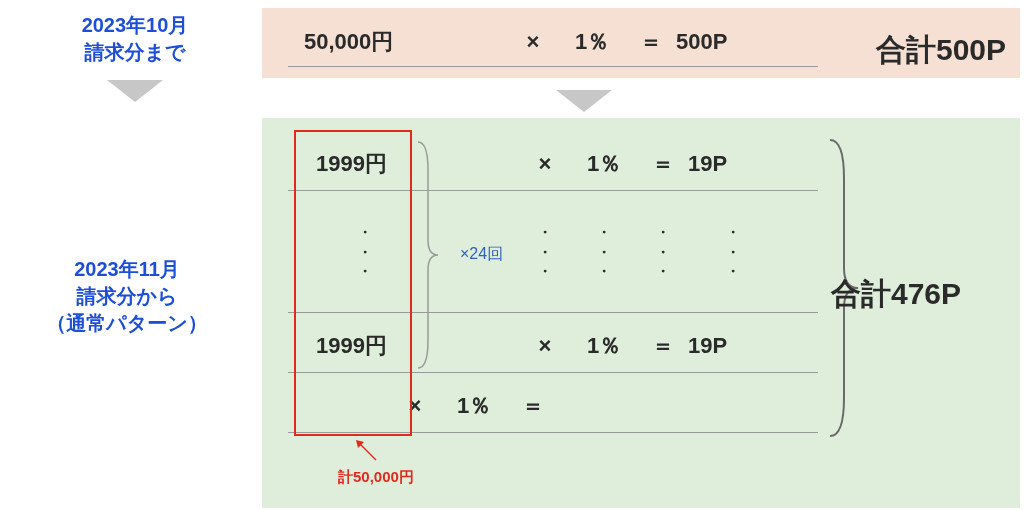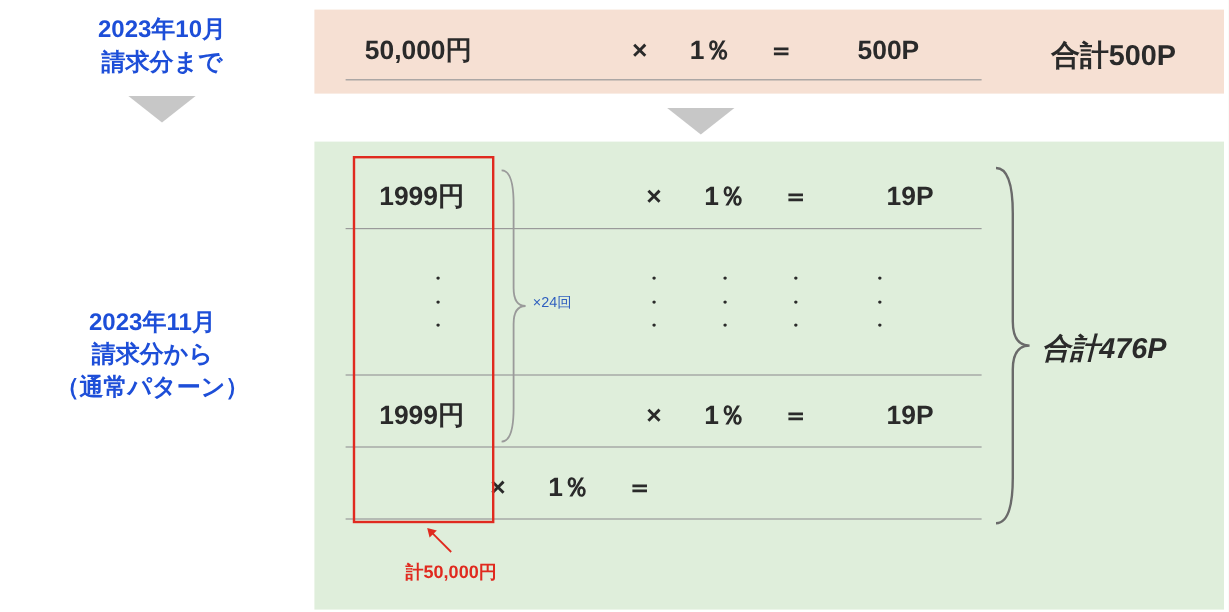--- a/index.html
+++ b/index.html
@@ -52,21 +52,21 @@
     height: 48px;
     display: flex;
     align-items: center;
     font-size: 22px;
     font-weight: bold;
   }
   .amt { width: 130px; padding-left: 16px; }
   .x   { width: 50px; text-align: center; }
   .pct { width: 68px; text-align: center; }
   .eq  { width: 50px; text-align: center; }
-  .pts { width: 90px; text-align: right; }
+  .pts { width: 90px; text-align: left; }
   .rule {
     position: absolute;
     height: 0;
     border-top: 1px solid #9a9a9a;
   }
   .dots-row .amt,
   .dots-row .x,
   .dots-row .pct,
   .dots-row .eq,
   .dots-row .pts {
@@ -75,41 +75,42 @@
     align-items: center;
     justify-content: center;
     line-height: 1.4;
     font-size: 14px;
   }
   .dots-row .amt { align-items: center; padding-left: 0; }
 
   .total {
     position: absolute;
     font-weight: 800;
-    font-size: 24px;
+    font-size: 30px;
   }
 
   .red-box {
     position: absolute;
     border: 2px solid #e02a1f;
   }
   .red-arrow {
     position: absolute;
     color: #e02a1f;
     font-size: 16px;
   }
   .red-note {
     position: absolute;
     color: #e02a1f;
     font-size: 15px;
   }
   .blue-note {
     position: absolute;
     color: #2f5fbf;
-    font-size: 12px;
+    font-size: 16px;
+    margin-left: 16px;
   }
 
   
   .brace-small, .brace-big { position: absolute; }
 </style>
 </head>
 <body>
 
 <div class="label label-top">2023年10月<br>請求分まで</div>
 <div class="label label-bottom">2023年11月<br>請求分から<br>（通常パターン）</div>
@@ -197,13 +198,13 @@
 <div class="red-note" style="left:338px; top:468px;font-weight:bold;">計50,000円</div>
 
 <svg class="brace-small" style="left:412px; top:140px;" width="30" height="230">
   <path d="M6 2 Q16 2 16 30 L16 100 Q16 115 26 115 Q16 115 16 130 L16 200 Q16 228 6 228" fill="none" stroke="#9a9a9a" stroke-width="1.5"></path>
 </svg>
 <div class="blue-note" style="left:444px; top:244px;">×24回</div>
 
 <svg class="brace-big" style="left:824px; top:138px;" width="40" height="300">
   <path d="M6 2 Q20 2 20 40 L20 130 Q20 150 34 150 Q20 150 20 170 L20 260 Q20 298 6 298" fill="none" stroke="#6a6a6a" stroke-width="2"></path>
 </svg>
-<div class="total" style="left:868px; top:274px;font-style:italic;">合計476P</div>
+<div class="total" style="left:831px; top:274px;">合計476P</div>
 
 </body></html>

